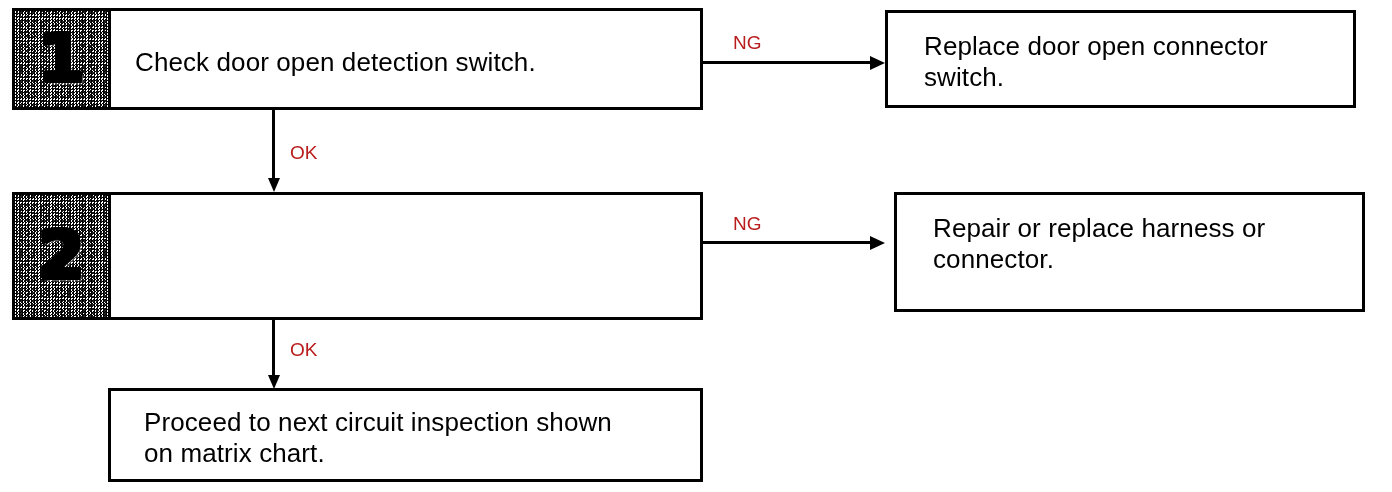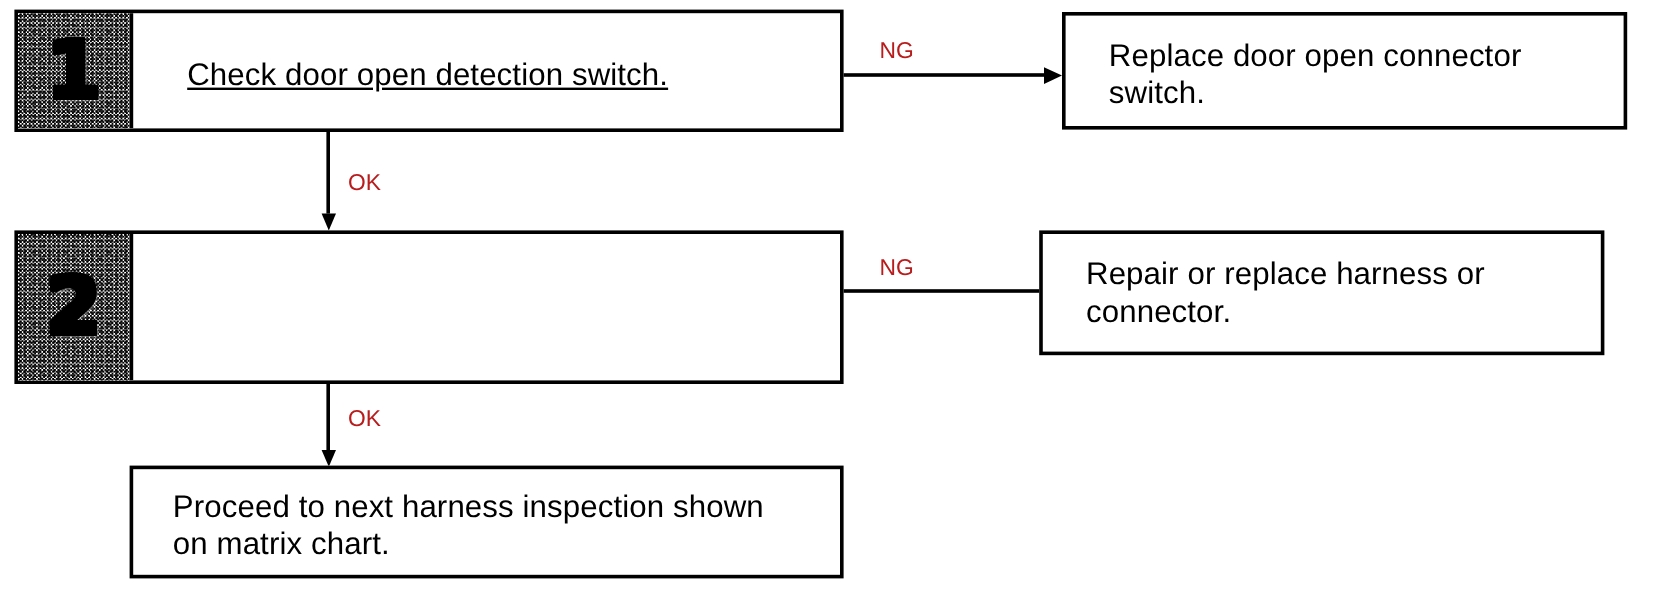--- a/index.html
+++ b/index.html
@@ -121,21 +121,21 @@
 </style>
 </head>
 <body>
 
 <div id="canvas">
 
   <div class="box" style="left:12px; top:8px; width:691px; height:102px;">
     <div class="badge">
       <span class="badge-num">1</span>
     </div>
-    <div class="box-text" style="left:141px; top:36px; width:550px;text-decoration:underline;">Check door open detection switch.</div>
+    <div class="box-text" style="left:120px; top:36px; width:550px;">Check door open detection switch.</div>
   </div>
 
   <div class="hline" style="left:703px; top:61px; width:167px;"></div>
   <div class="arrow-right" style="left:870px; top:55.5px;"></div>
   <div class="edge-label" style="left:733px; top:30px;">NG</div>
 
   <div class="box" style="left:885px; top:10px; width:471px; height:98px;">
     <div class="box-text" style="left:36px; top:18px; width:420px;">Replace door open connector
 switch.</div>
   </div>
@@ -147,27 +147,27 @@
   <div class="box" style="left:12px; top:192px; width:691px; height:128px;">
     <div class="badge">
       <span class="badge-num">2</span>
     </div>
   </div>
 
   <div class="hline" style="left:703px; top:241px; width:167px;"></div>
   <div class="arrow-right" style="left:870px; top:235.5px;"></div>
   <div class="edge-label" style="left:733px; top:211px;">NG</div>
 
-  <div class="box" style="left:866px; top:192px; width:471px; height:104px;">
+  <div class="box" style="left:894px; top:192px; width:471px; height:120px;">
     <div class="box-text" style="left:36px; top:18px; width:420px;">Repair or replace harness or
 connector.</div>
   </div>
 
   <div class="vline" style="left:272px; top:320px; width:3px; height:56px;"></div>
   <div class="arrow-down" style="left:267.5px; top:375px;"></div>
   <div class="edge-label" style="left:290px; top:337px;">OK</div>
 
   <div class="box" style="left:108px; top:388px; width:595px; height:94px;">
-    <div class="box-text" style="left:33px; top:16px; width:545px;">Proceed to next harness inspection shown
+    <div class="box-text" style="left:33px; top:16px; width:545px;">Proceed to next circuit inspection shown
 on matrix chart.</div>
   </div>
 
 </div>
 
 </body></html>

